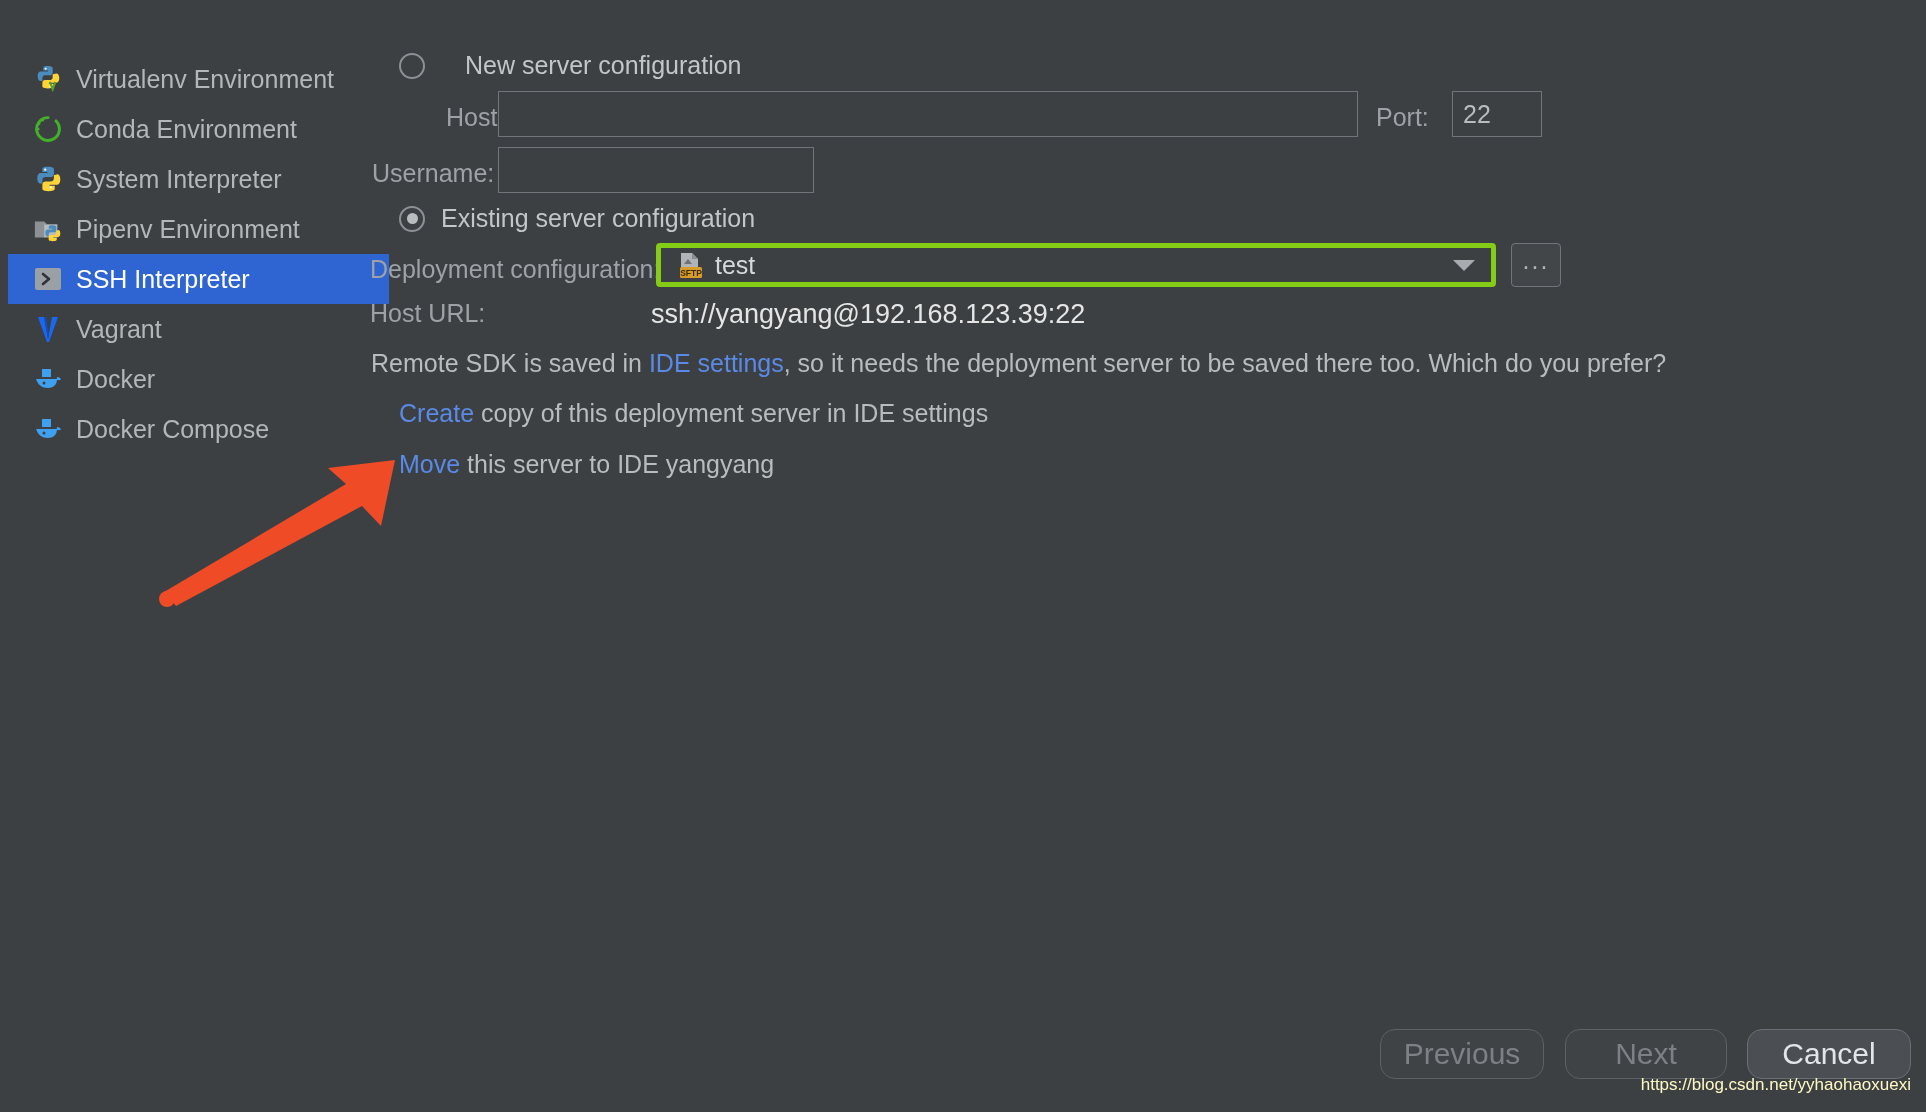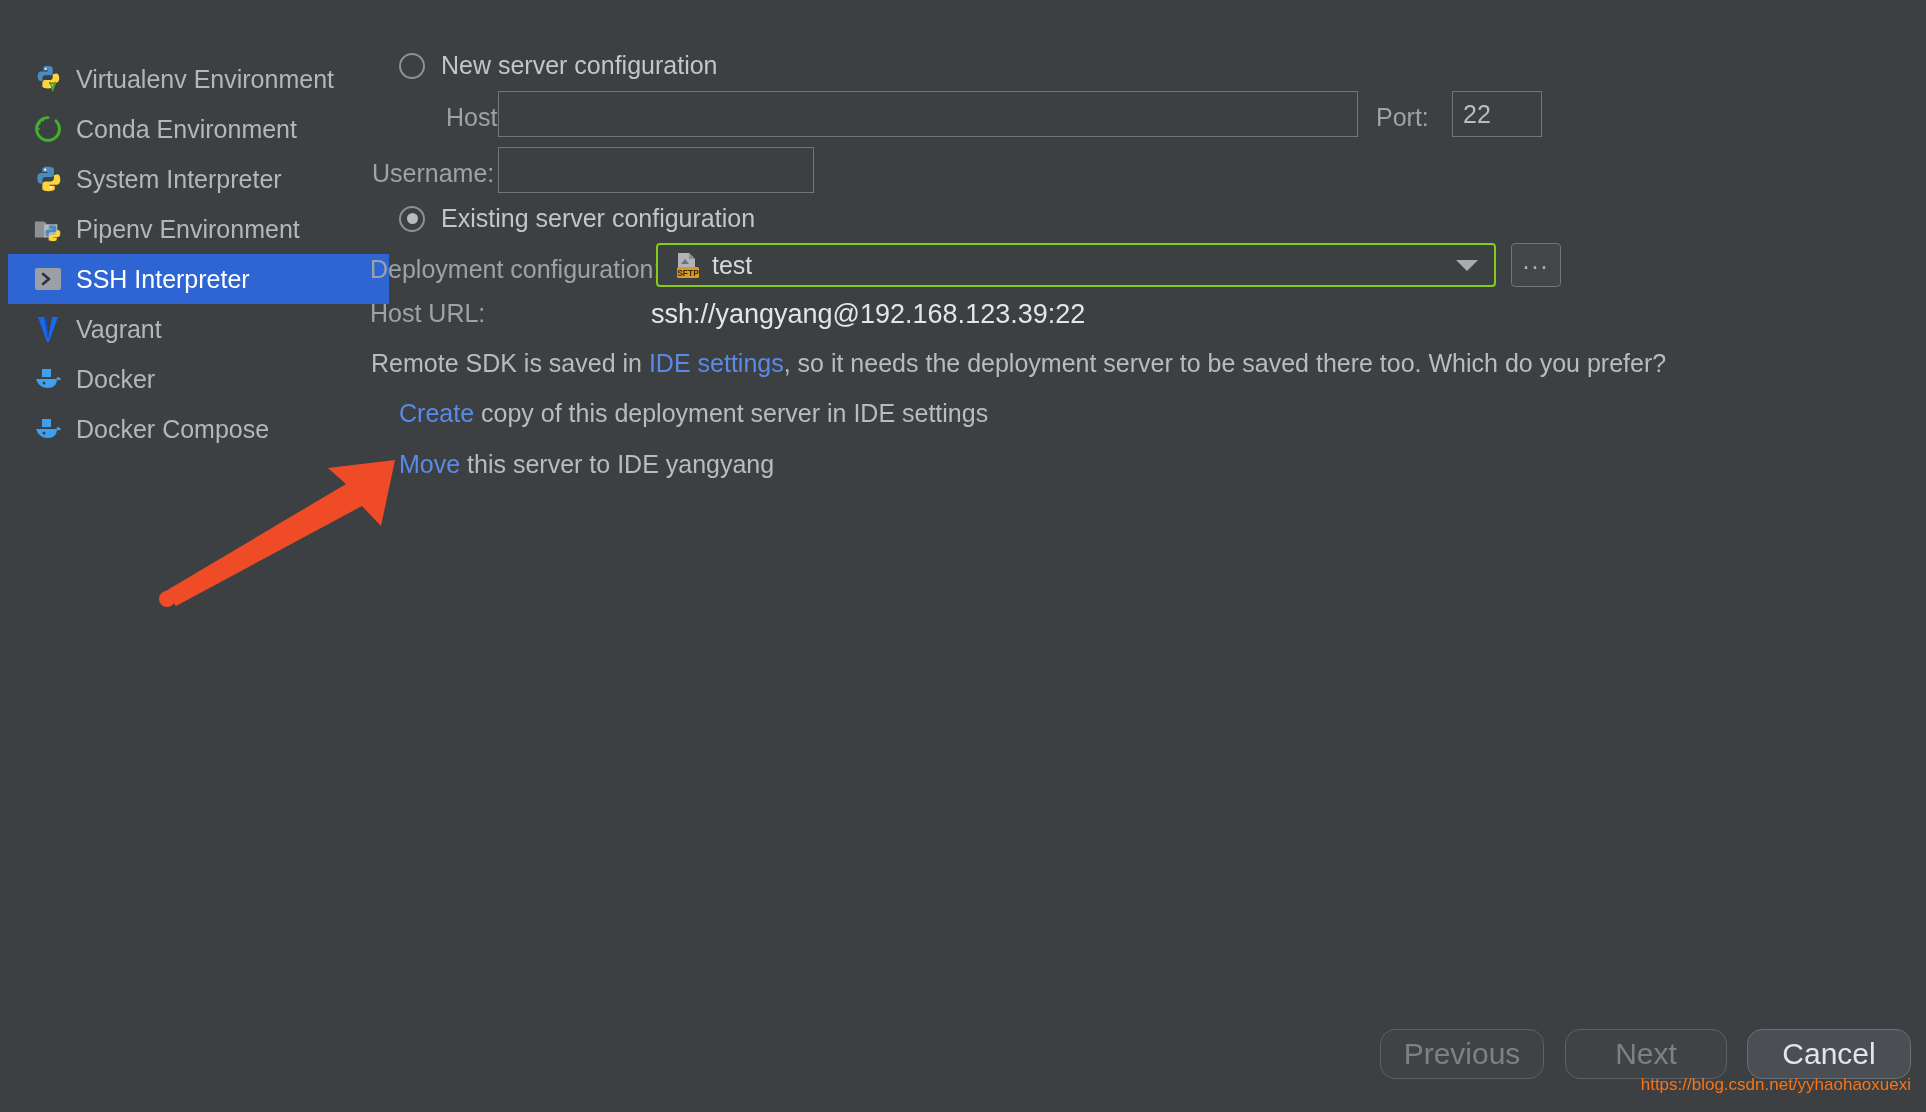--- a/index.html
+++ b/index.html
@@ -149,21 +149,21 @@
     font-size: 25px;
     color: #b9bcbf;
     padding: 0 10px;
     display: flex;
     align-items: center;
     font-family: "Liberation Sans", sans-serif;
   }
 
   .combo {
     position: absolute;
-    border: 2px solid #84cc16;
+    border: 5px solid #84cc16;
     border-radius: 4px;
     background: #3c4043;
     box-sizing: border-box;
     display: flex;
     align-items: center;
     padding-left: 14px;
   }
   .combo-text {
     font-size: 25px;
     color: #d6d9dc;
@@ -238,21 +238,21 @@
   }
   .btn.enabled {
     background: #4b4f53;
     color: #e3e6e9;
     border-color: #6b6f73;
   }
 
   .watermark {
     position: absolute;
     font-size: 17px;
-    color: #f97316;
+    color: #fef9c3;
     white-space: nowrap;
   }
 
   .arrow-annotation {
     position: absolute;
     left: 150px;
     top: 440px;
     pointer-events: none;
   }
 </style>
@@ -353,21 +353,21 @@
           <path d="M24 11c2 0 3.5 1 4 2.5-1.2 1-3 1-4.4.3z" fill="#3ea0ef"></path>
           <circle cx="11" cy="17" r="1.5" fill="#3c4043"></circle>
         </svg>
       </span>
       <span class="side-label">Docker Compose</span>
     </div>
   </div>
 
   <div class="main">
 
-    <div class="radio-row" style="left:18px; top:8px;">
+    <div class="radio-row" style="left:18px; top:8px;gap:24px;">
       <span class="radio"></span>
       <span class="radio-label">New server configuration</span>
     </div>
 
     <div class="field-label" style="left:65px; top:60px;">Host:</div>
     <div class="textfield" style="left:117px; top:48px; width:860px; height:46px;"></div>
     <div class="field-label" style="left:995px; top:60px;">Port:</div>
     <div class="textfield" style="left:1071px; top:48px; width:90px; height:46px;">22</div>
 
     <div class="field-label" style="left:-9px; top:116px;">Username:</div>

